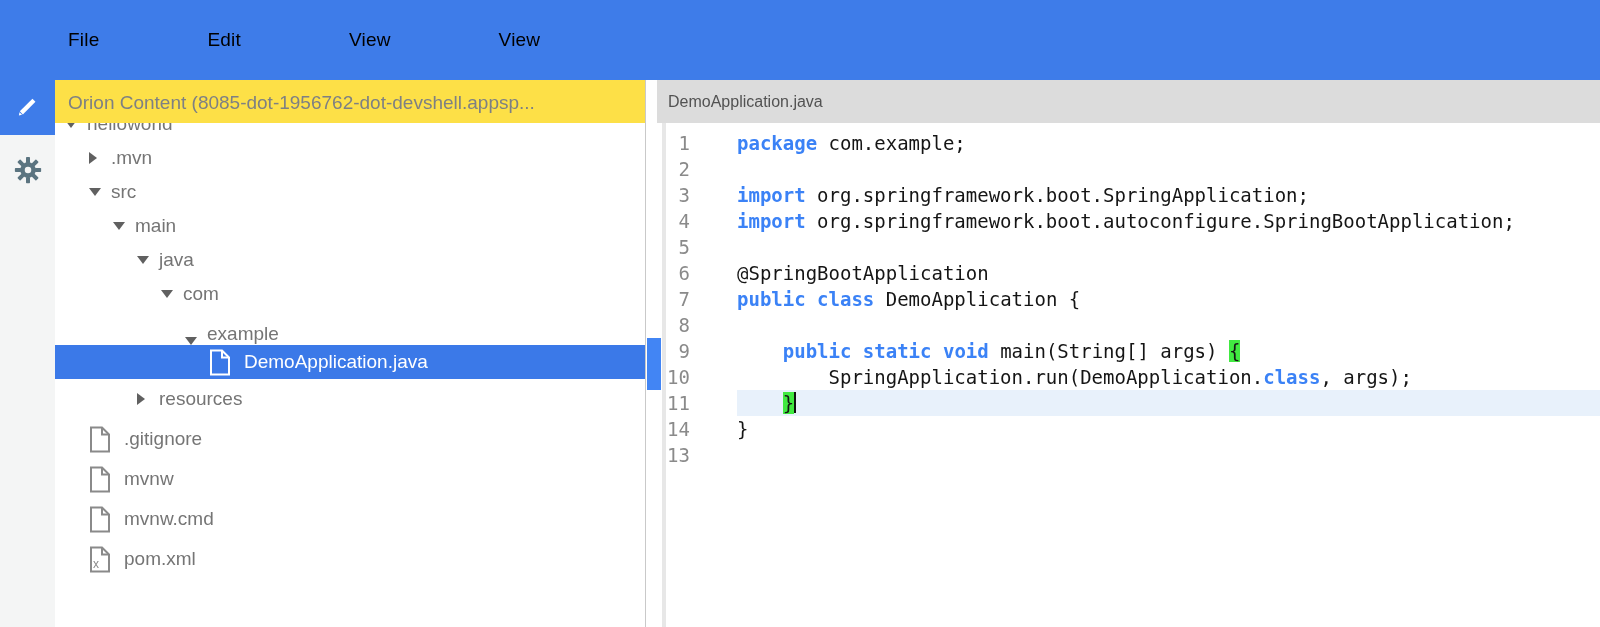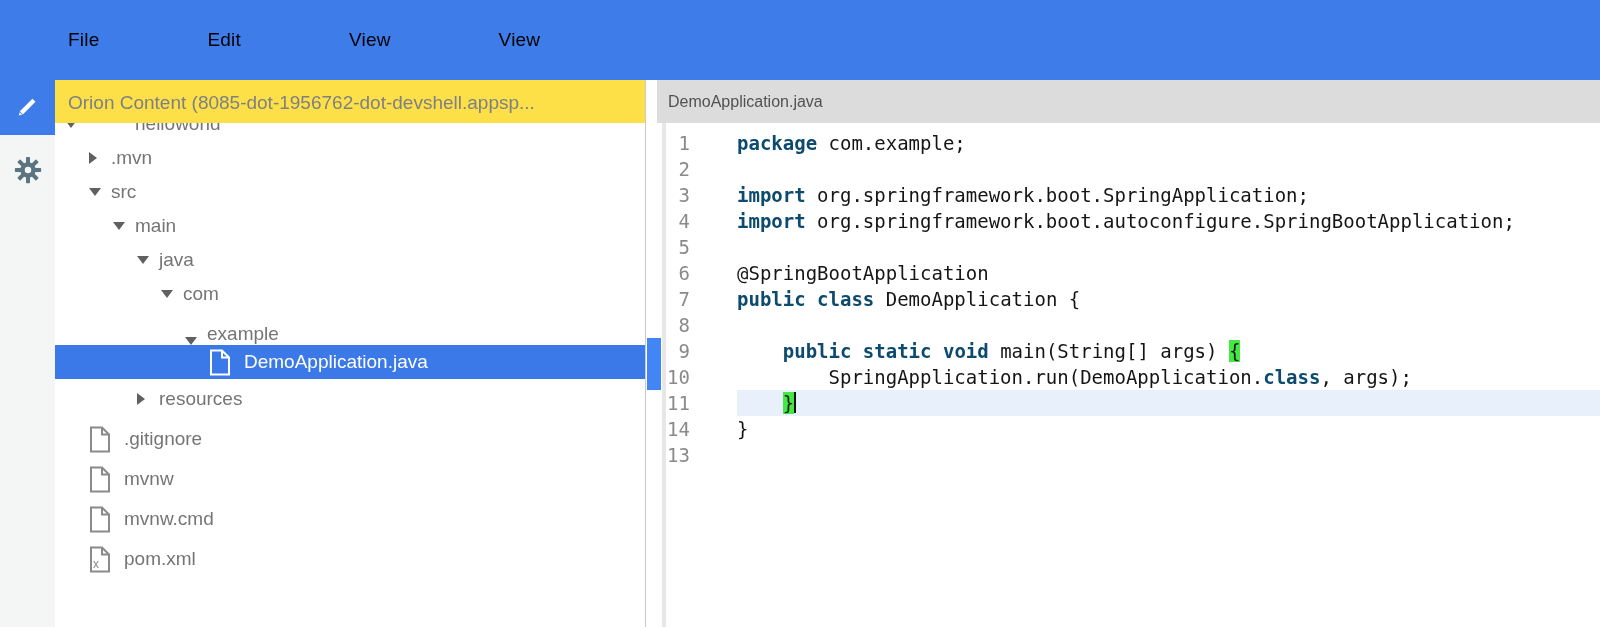--- a/index.html
+++ b/index.html
@@ -23,21 +23,21 @@
   
   .explorer { position: absolute; top: 80px; left: 55px; width: 591px; height: 547px;
     background: #fff; border-right: 1px solid #c9c9c9; overflow: hidden; }
   .explorer-header { position: relative; z-index: 2; background: #fde047; height: 43px;
     line-height: 45px; padding-left: 13px; font-size: 19px; color: #7e8083;
     white-space: nowrap; overflow: hidden; }
   .tree { position: relative; z-index: 1; }
   .tree-row { height: 34px; display: flex; align-items: center; font-size: 19px;
     color: #757575; white-space: nowrap; cursor: pointer; }
   .tree-row.tall { height: 40px; }
-  .tree-row.first { margin-top: -16px; gap: 48px; }
+  .tree-row.first { margin-top: -16px; }
   .tree-row.selected { background: #3b79e8; color: #ffffff; }
   .tw { width: 20px; display: flex; align-items: center; justify-content: flex-start;
     flex: none; }
   .arr-d { width: 0; height: 0; border-left: 6px solid transparent;
     border-right: 6px solid transparent; border-top: 8px solid #606060; }
   .arr-r { width: 0; height: 0; border-top: 6px solid transparent;
     border-bottom: 6px solid transparent; border-left: 8px solid #606060; }
   .ficon { width: 22px; height: 27px; margin-right: 11px; flex: none; }
   .tree-label { padding-left: 2px; }
 
@@ -53,21 +53,21 @@
   .ruler-marker { position: absolute; left: 0; top: 258px; width: 14px; height: 52px;
     background: #4285f4; }
   .codewrap { position: absolute; left: 0; right: 0; top: 43px; bottom: 0;
     padding-top: 7px; font-family: "DejaVu Sans Mono", monospace;
     font-size: 19px; line-height: 26px; }
   .code-line { display: flex; height: 26px; }
   .num { width: 43px; text-align: right; color: #8a8a8a; flex: none; }
   .fold { width: 47px; flex: none; }
   .ltext { flex: 1; color: #151515; white-space: pre; }
   .ltext.current { background: #e8f1fb; }
-  .kw { color: #0c4a6e; font-weight: bold; }
+  .kw { color: #3b82f6; font-weight: bold; }
   .br { background: #41e941; }
   .caret { display: inline-block; width: 2px; height: 21px; background: #111;
     vertical-align: -3px; }
 </style>
 </head>
 <body>
 
 <div class="topbar" id="menu-items">
     <span class="menu-item">File</span>
     <span class="menu-item">Edit</span>

